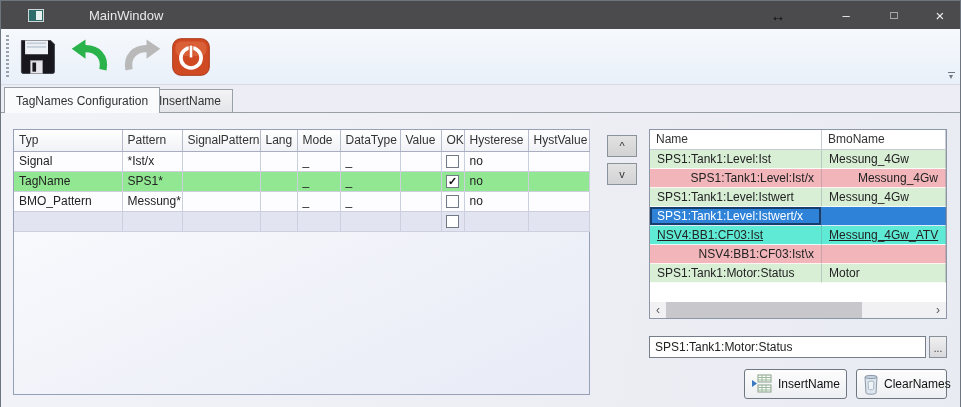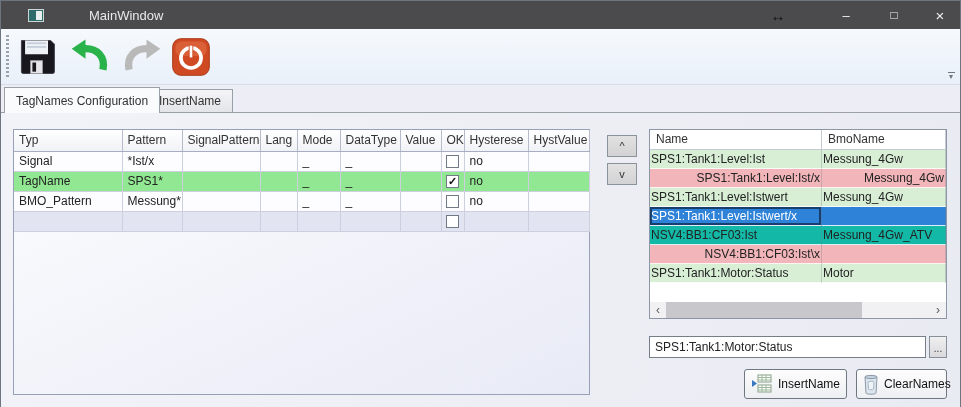--- a/index.html
+++ b/index.html
@@ -48,24 +48,24 @@
   .mvbtn { position: absolute; width: 30px; height: 22px; background: linear-gradient(#e2e2e2,#d2d2d4); border: 1px solid #8a929c; color: #333; font-size: 11px; display: flex; align-items: center; justify-content: center; }
   .mv-up { left: 606px; top: 22px; } .mv-dn { left: 606px; top: 50px; }
 
   
   .listwrap { position: absolute; left: 648px; top: 16px; width: 298px; height: 190px; border: 1px solid #8d96a6; background: #fff; }
   .lhead { display: flex; height: 20px; border-bottom: 1px solid #c6cad2; background: #fff; }
   .lhead .hc { padding: 2px 6px; color: #333; border-right: 1px solid #c6cad2; overflow: hidden; white-space: nowrap; }
   .hc.name, .lc.name { width: 172px; flex: none; }
   .hc.bmo, .lc.bmo { flex: 1; }
   .lrow { display: flex; height: 19px; }
-  .lc { padding: 2px 1px; border-right: 1px solid rgba(110,120,135,.30); border-bottom: 1px solid rgba(255,255,255,.85); overflow: hidden; white-space: nowrap; }
+  .lc { padding: 2px 7px; border-right: 1px solid rgba(110,120,135,.30); border-bottom: 1px solid rgba(255,255,255,.85); overflow: hidden; white-space: nowrap; }
   .lrow.st-ok .lc { background: #d8efd6; }
   .lrow.st-error .lc { background: #f2b6ba; text-align: right; }
-  .lrow.st-warn .lc { background: #14b8a6; }
+  .lrow.st-warn .lc { background: #5eead4; text-decoration: underline; }
   .lrow.st-selected .lc { background: #2e82d8; color: #fff; }
   .lrow.st-selected .lc.name { box-shadow: inset 0 0 0 2px #163f6d; }
   .hscroll { position: absolute; left: 0; bottom: 0; width: 100%; height: 16px; background: #f1f1f3; display: flex; align-items: center; }
   .sarrow { width: 16px; height: 16px; display: flex; align-items: center; justify-content: center; color: #5a5a5a; font-size: 12px; }
   .sarrow.right { margin-left: auto; }
   .sthumb { width: 196px; height: 16px; background: #c8c8cc; }
 
   
   .namebox { position: absolute; left: 648px; top: 223px; width: 277px; height: 22px; background: #fff; border: 1px solid #767e8a; padding: 0 5px; line-height: 20px; overflow: hidden; white-space: nowrap; }
   .browse { position: absolute; left: 928px; top: 223px; width: 18px; height: 22px; background: linear-gradient(#f0f0f1,#d9d9dc); border: 1px solid #878f99; font-size: 10px; line-height: 10px; text-align: center; color: #333; padding-top: 4px; }

